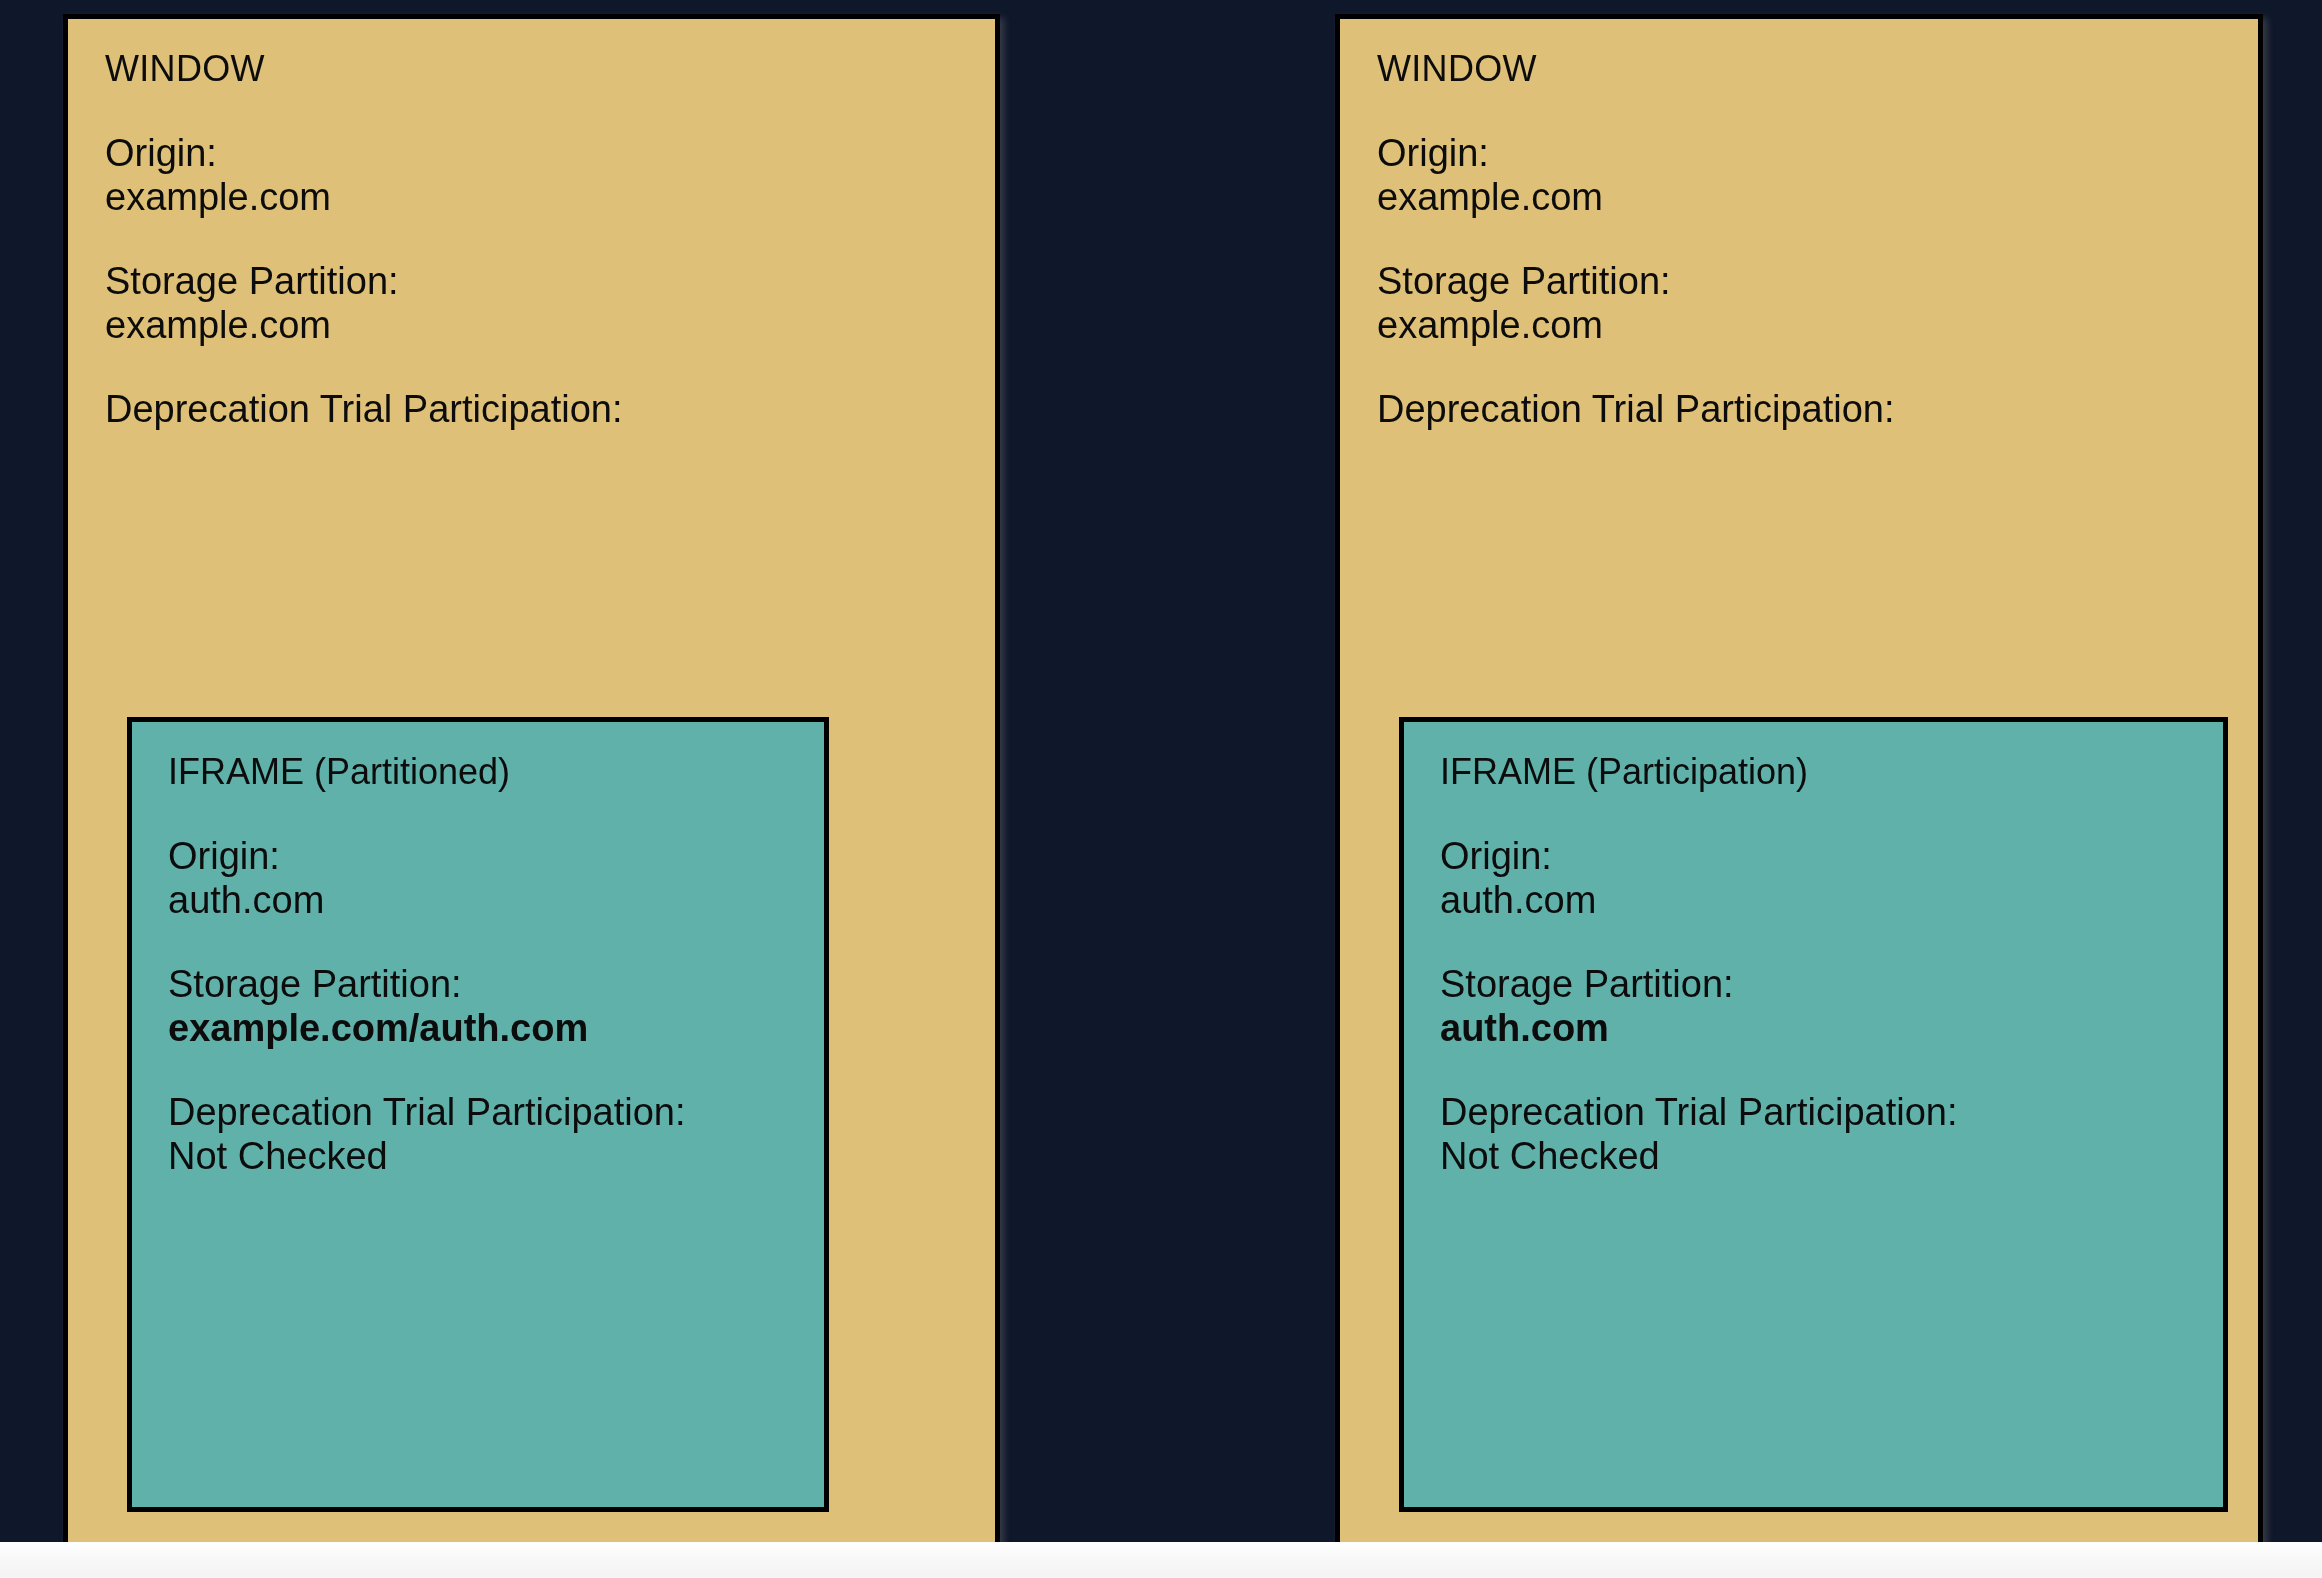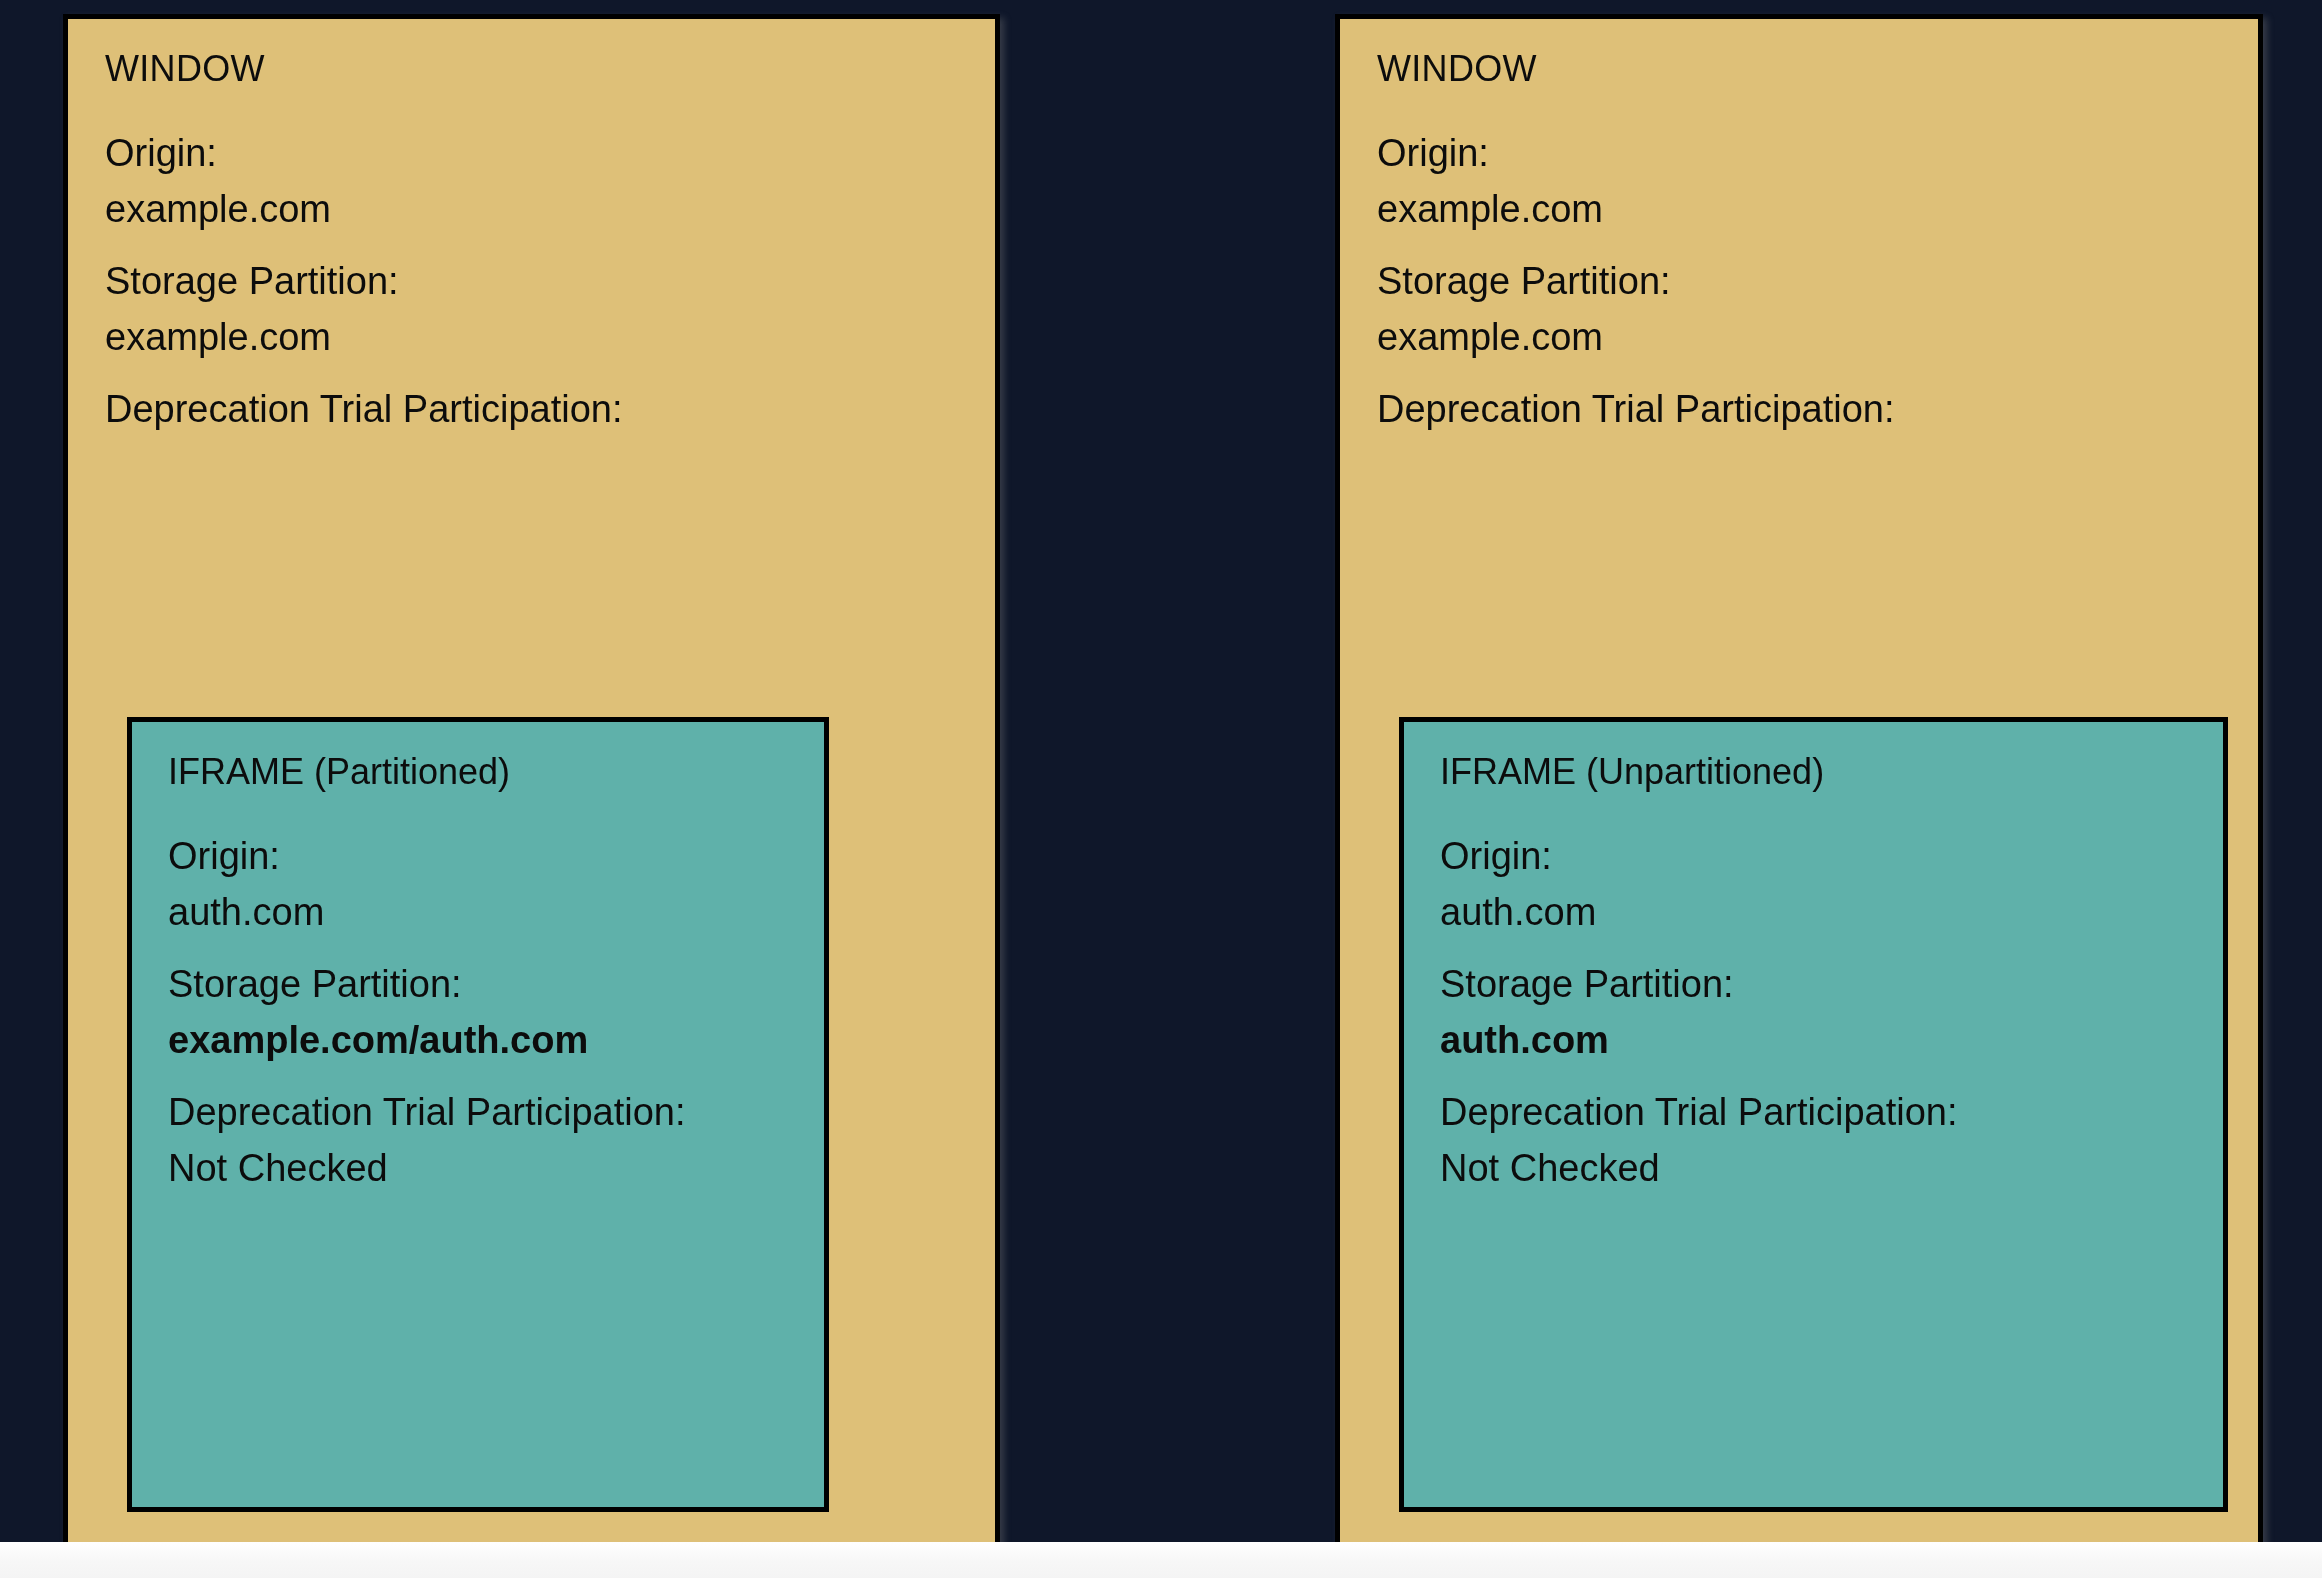--- a/index.html
+++ b/index.html
@@ -56,21 +56,21 @@
 
   .field {
     position: absolute;
     left: 37px;
     color: #0c0c0c;
     font-size: 38px;
     line-height: 44px;
     white-space: nowrap;
   }
   .field .k { display: block; font-weight: 400; }
-  .field .v { display: block; font-weight: 400; margin-top: 12px; }
+  .field .v { display: block; font-weight: 400; }
   .field .v.bold { font-weight: 700; }
 
   .panel > .field.f1 { top: 112px; }
   .panel > .field.f2 { top: 240px; }
   .panel > .field.f3 { top: 368px; }
 
   
   .iframe-box {
     position: absolute;
     left: 59px;
@@ -149,21 +149,21 @@
     <div class="field f2">
       <span class="k">Storage Partition:</span>
       <span class="v">example.com</span>
     </div>
 
     <div class="field f3">
       <span class="k">Deprecation Trial Participation:</span>
     </div>
 
     <div class="iframe-box">
-      <div class="iframe-title">IFRAME (Unpartitioned)</div>
+      <div class="iframe-title">IFRAME (Participation)</div>
 
       <div class="field g1">
         <span class="k">Origin:</span>
         <span class="v">auth.com</span>
       </div>
 
       <div class="field g2">
         <span class="k">Storage Partition:</span>
         <span class="v bold">auth.com</span>
       </div>

